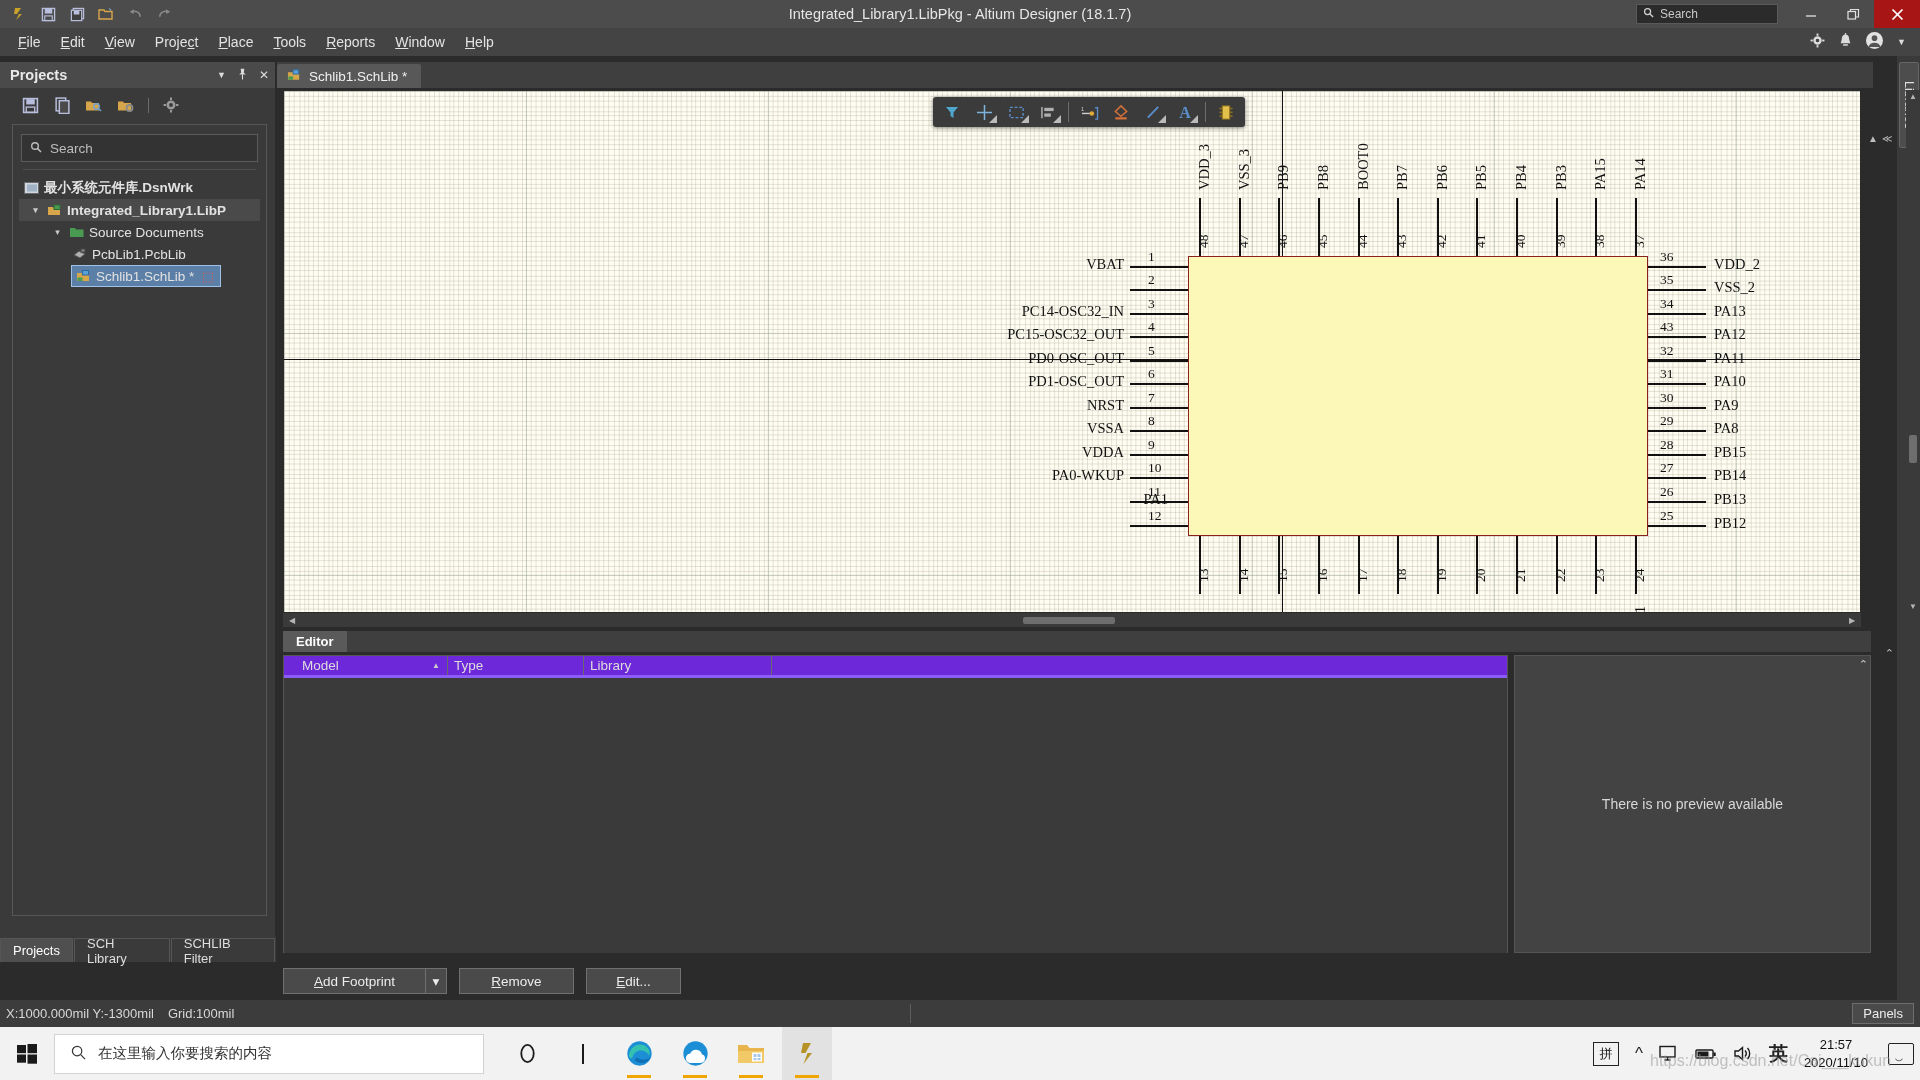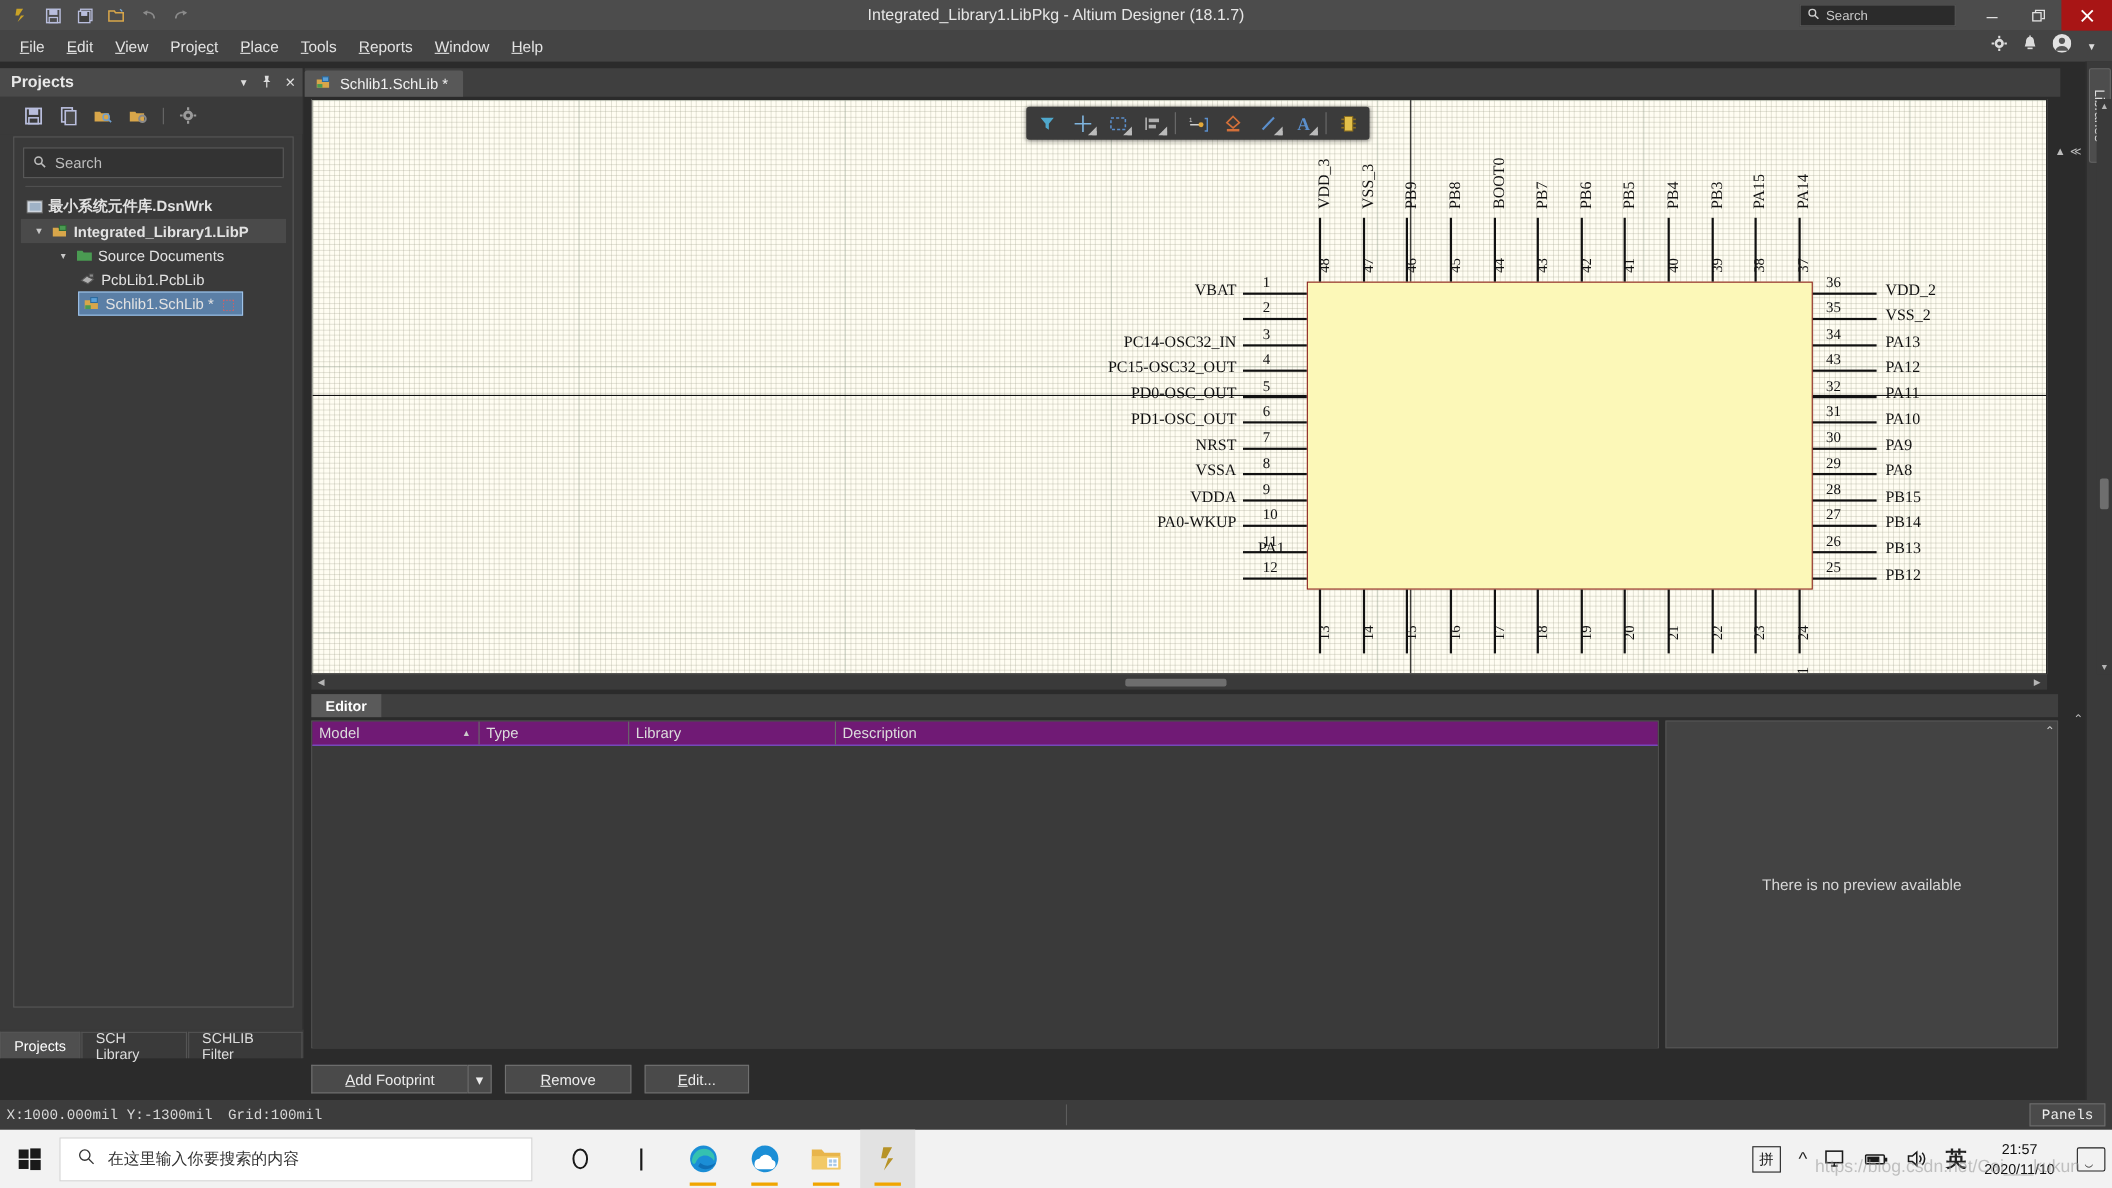--- a/index.html
+++ b/index.html
@@ -181,21 +181,21 @@
   .editor-tab {
     height: 21px; padding: 0 13px; background: #5a5a5a; color: #fff;
     font-size: 13px; font-weight: bold; display: flex; align-items: center;
   }
   .editor-tab-rest { flex: 1; height: 21px; background: #3f3f3f; }
 
   .model-table {
     position: absolute; left: 283px; top: 655px; width: 1225px; height: 298px;
     background: #3a3a3a; border: 1px solid #555;
   }
-  .mt-head { display: flex; height: 22px; background: #701a75; border-bottom: 1px solid #8b5cf6; }
+  .mt-head { display: flex; height: 22px; background: #6d28d9; border-bottom: 3px solid #8b5cf6; padding-left: 12px; }
   .mt-col {
     color: #dcdcdc; font-size: 13.5px; display: flex; align-items: center;
     padding-left: 6px; border-right: 1px solid #6a6a6a; position: relative;
   }
   .mt-col .sortcaret { margin-left: auto; margin-right: 7px; color: #ccc; font-size: 8px; }
   .mt-body { height: 275px; background: #3a3a3a; }
 
   .preview-pane {
     position: absolute; left: 1514px; top: 655px; width: 357px; height: 298px;
     background: #434343; border: 1px solid #555;
@@ -214,21 +214,21 @@
   }
   .btn u { text-decoration: underline; }
   .btn-split { display: flex; }
   .btn-split .main { border-right: none; width: 142px; }
   .btn-split .drop { width: 22px; padding: 0; }
 
   
   .statusbar {
     position: absolute; left: 0; top: 1000px; width: 1920px; height: 27px;
     background: #3c3c3c; display: flex; align-items: center;
-    color: #d8d8d8; font-size: 13px; padding-left: 6px; font-family: Liberation Mono, monospace;
+    color: #d8d8d8; font-size: 13px; padding-left: 6px;
   }
   .sb-sep { width: 1px; height: 19px; background: #5d5d5d; margin: 0 12px; }
   .panels-btn {
     margin-left: auto; margin-right: 6px; height: 21px; padding: 0 10px;
     background: #4a4a4a; border: 1px solid #6d6d6d; color: #ededed; font-size: 13px;
     display: flex; align-items: center;
   }
 
   
   .right-dock {
@@ -779,23 +779,20 @@
       <div class="mt-col" style="width:152px;">
         <span>Model</span>
         <span class="sortcaret">▲</span>
       </div>
       <div class="mt-col" style="width:136px;">
         <span>Type</span>
       </div>
       <div class="mt-col" style="width:188px;">
         <span>Library</span>
       </div>
-      <div class="mt-col" style="width:747px;border-right:none;">
-        <span>Description</span>
-      </div>
     </div>
     <div class="mt-body"></div>
   </div>
 
   <div class="preview-pane">
     <div class="preview-expand">⌃</div>
     <div class="preview-text">There is no preview available</div>
   </div>
 
   <div class="fp-buttons">

